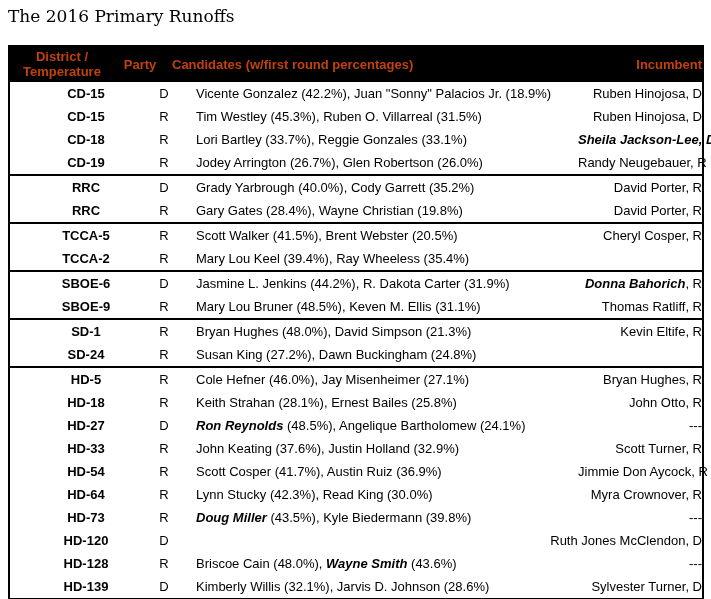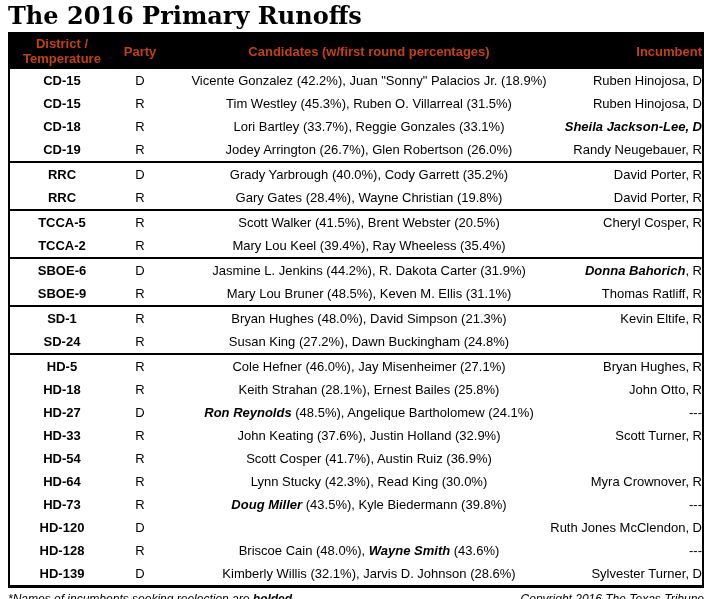--- a/index.html
+++ b/index.html
@@ -6,25 +6,25 @@
   html, body { background: #fff; }
   body {
     width: 711px; height: 599px;
     padding: 2px 7px 0 8px;
     font-family: "Liberation Sans", sans-serif;
     color: #000;
     overflow: hidden;
   }
   .page-title {
     font-family: "DejaVu Serif", "Liberation Serif", serif;
-    font-weight: bold;
-    font-size: 24px;
+    font-weight: normal;
+    font-size: 17px;
     line-height: 28px;
     letter-spacing: 0px;
-    margin-bottom: 2px;
+    margin-bottom: 15px;
   }
   .runoffs-table {
     border: 2px solid #000;
     border-bottom-width: 3px;
     width: 696px;
     background: #fff;
   }
   .thead {
     display: flex;
     align-items: center;
@@ -34,25 +34,26 @@
     font-size: 13px;
     line-height: 15px;
     padding: 2px 0 3px 0;
     min-height: 32px;
   }
   .row {
     display: flex;
     align-items: center;
     height: 23px;
     font-size: 13px;
+    padding-left: 24px;
   }
   .row.group-start { border-top: 2px solid #000; height: 25px; }
   .col-district { width: 104px; text-align: center; font-weight: bold; flex: none; }
   .col-party    { width: 52px;  text-align: center; flex: none; }
-  .col-candidates { width: 380px; text-align: center; padding-left: 6px; flex: none; white-space: nowrap; margin-left: 10px; }
+  .col-candidates { width: 380px; text-align: left; padding-left: 6px; flex: none; white-space: nowrap; }
   .col-incumbent  { flex: 1; text-align: right; padding-left: 8px; white-space: nowrap; }
   .thead .col-district { font-weight: bold; }
   .b { font-weight: bold; font-style: italic; }
   .footer-line {
     display: flex;
     justify-content: space-between;
     align-items: baseline;
     margin-top: 4px;
     font-size: 12px;
     font-style: italic;
@@ -163,20 +164,21 @@
         <div class="row">
           <div class="col-district">HD-33</div>
           <div class="col-party">R</div>
           <div class="col-candidates"><span>John Keating (37.6%), Justin Holland (32.9%)</span></div>
           <div class="col-incumbent"><span>Scott Turner, R</span></div>
         </div>
         <div class="row">
           <div class="col-district">HD-54</div>
           <div class="col-party">R</div>
           <div class="col-candidates"><span>Scott Cosper (41.7%), Austin Ruiz (36.9%)</span></div>
+          <div class="col-incumbent"><span>Jimmie Don Aycock, R</span></div>
         </div>
         <div class="row">
           <div class="col-district">HD-64</div>
           <div class="col-party">R</div>
           <div class="col-candidates"><span>Lynn Stucky (42.3%), Read King (30.0%)</span></div>
           <div class="col-incumbent"><span>Myra Crownover, R</span></div>
         </div>
         <div class="row">
           <div class="col-district">HD-73</div>
           <div class="col-party">R</div>

